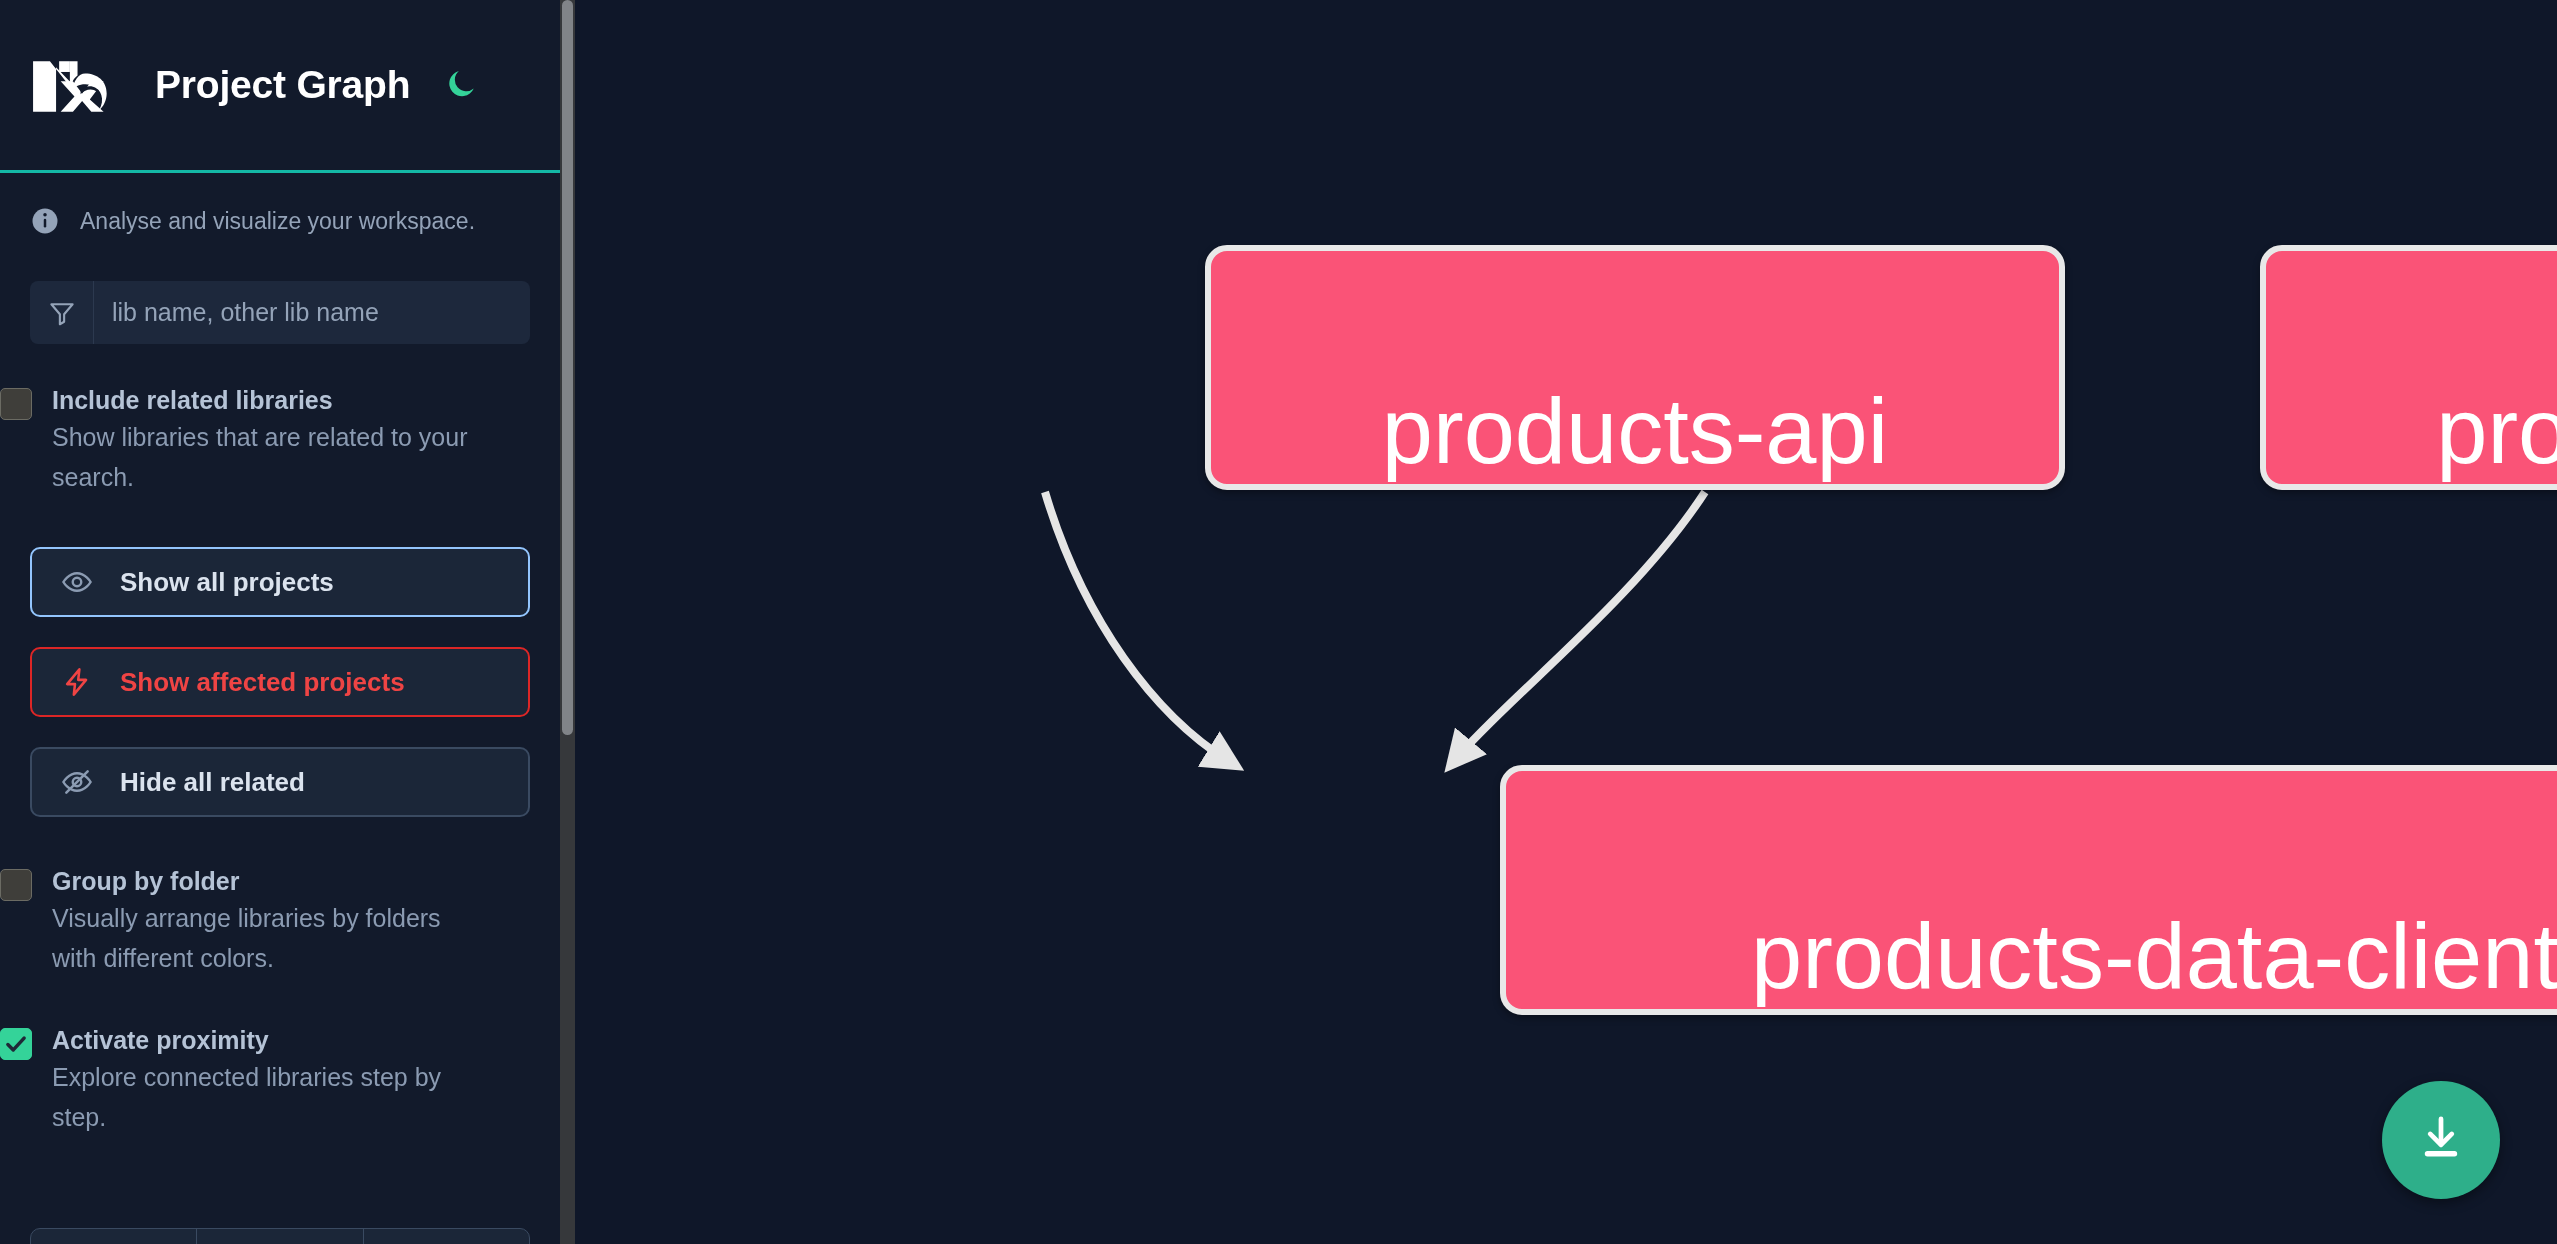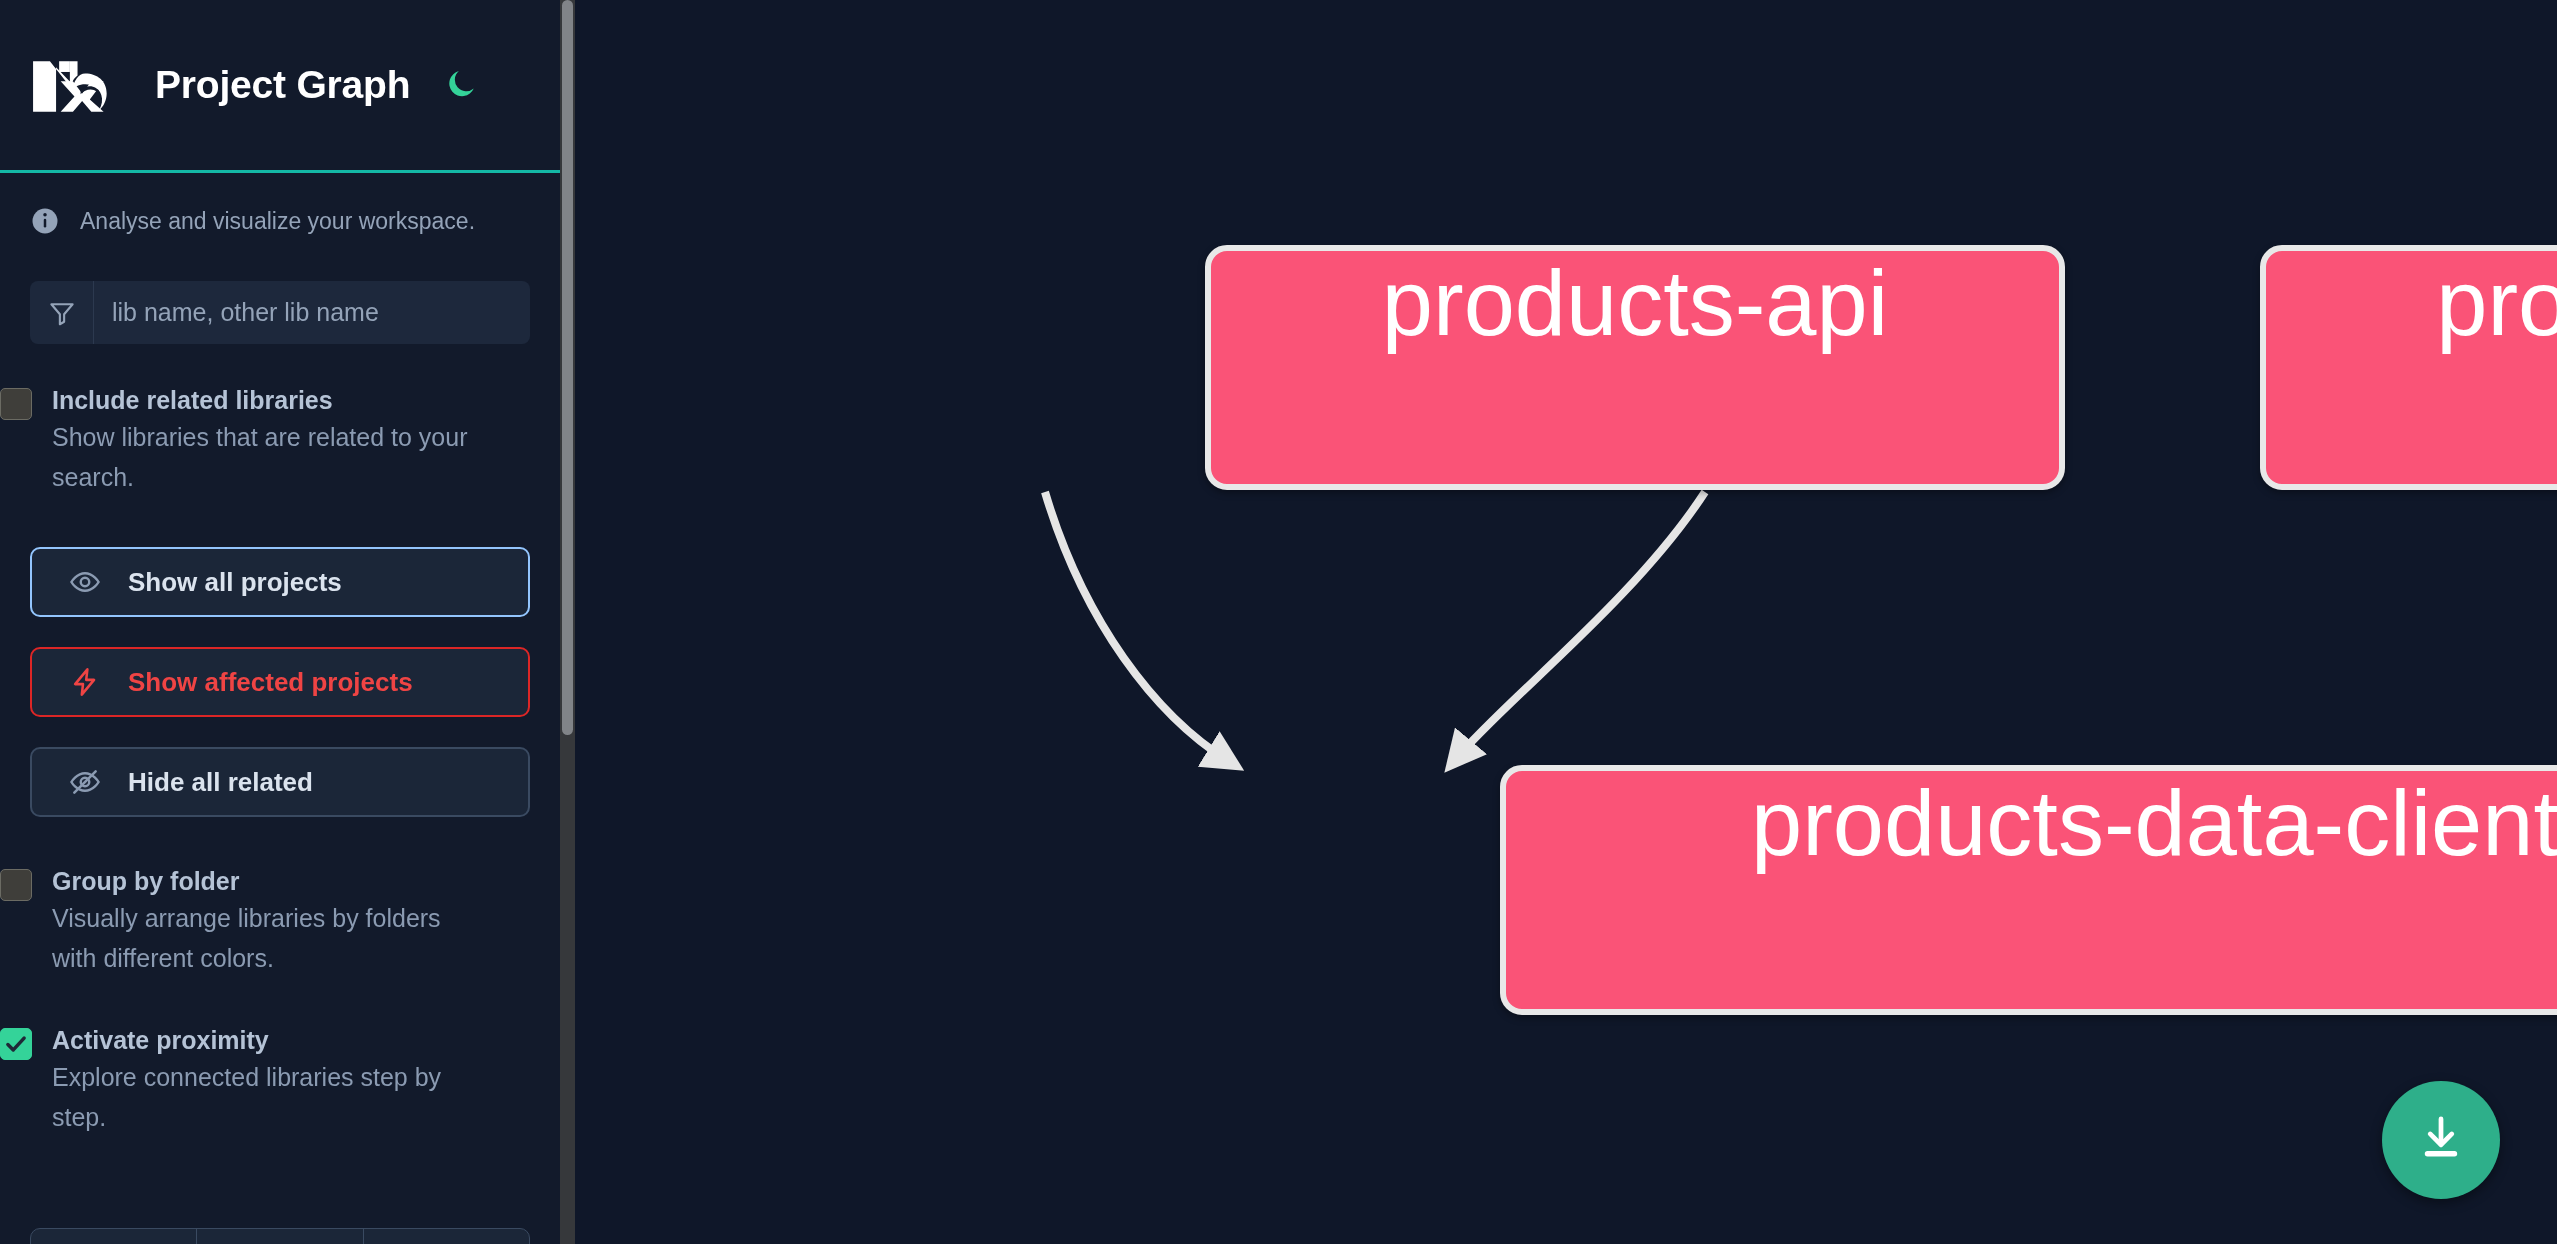--- a/index.html
+++ b/index.html
@@ -145,21 +145,21 @@
   #opt-group   { margin-top: 48px; }
   #opt-prox    { margin-top: 46px; }
 
   
   #actions { margin: 50px 30px 0 30px; }
   .act-btn {
     height: 70px;
     width: 100%;
     display: flex;
     align-items: center;
-    padding-left: 32px;
+    padding-left: 24px;
     border-radius: 10px;
     background: #1b2638;
     border: 2px solid #3a4a61;
     margin-bottom: 30px;
     cursor: pointer;
     font-family: "Liberation Sans", sans-serif;
   }
   .act-btn .bico {
     flex: 0 0 42px;
     width: 42px; height: 42px;
@@ -226,21 +226,21 @@
     top: 0; left: 0;
     width: 100%; height: 100%;
   }
   .node {
     position: absolute;
     background: #f9five;
     background: #fa5377;
     border: 6px solid #e8e8e8;
     border-radius: 22px;
     display: flex;
-    align-items: flex-start;
+    align-items: flex-end;
     justify-content: center;
     cursor: pointer;
     box-shadow: 0 3px 7px rgba(0,0,0,0.35);
   }
   .node .nlabel {
     color: #ffffff;
     font-weight: 400;
     white-space: nowrap;
     font-family: "Liberation Sans", sans-serif;
   }

